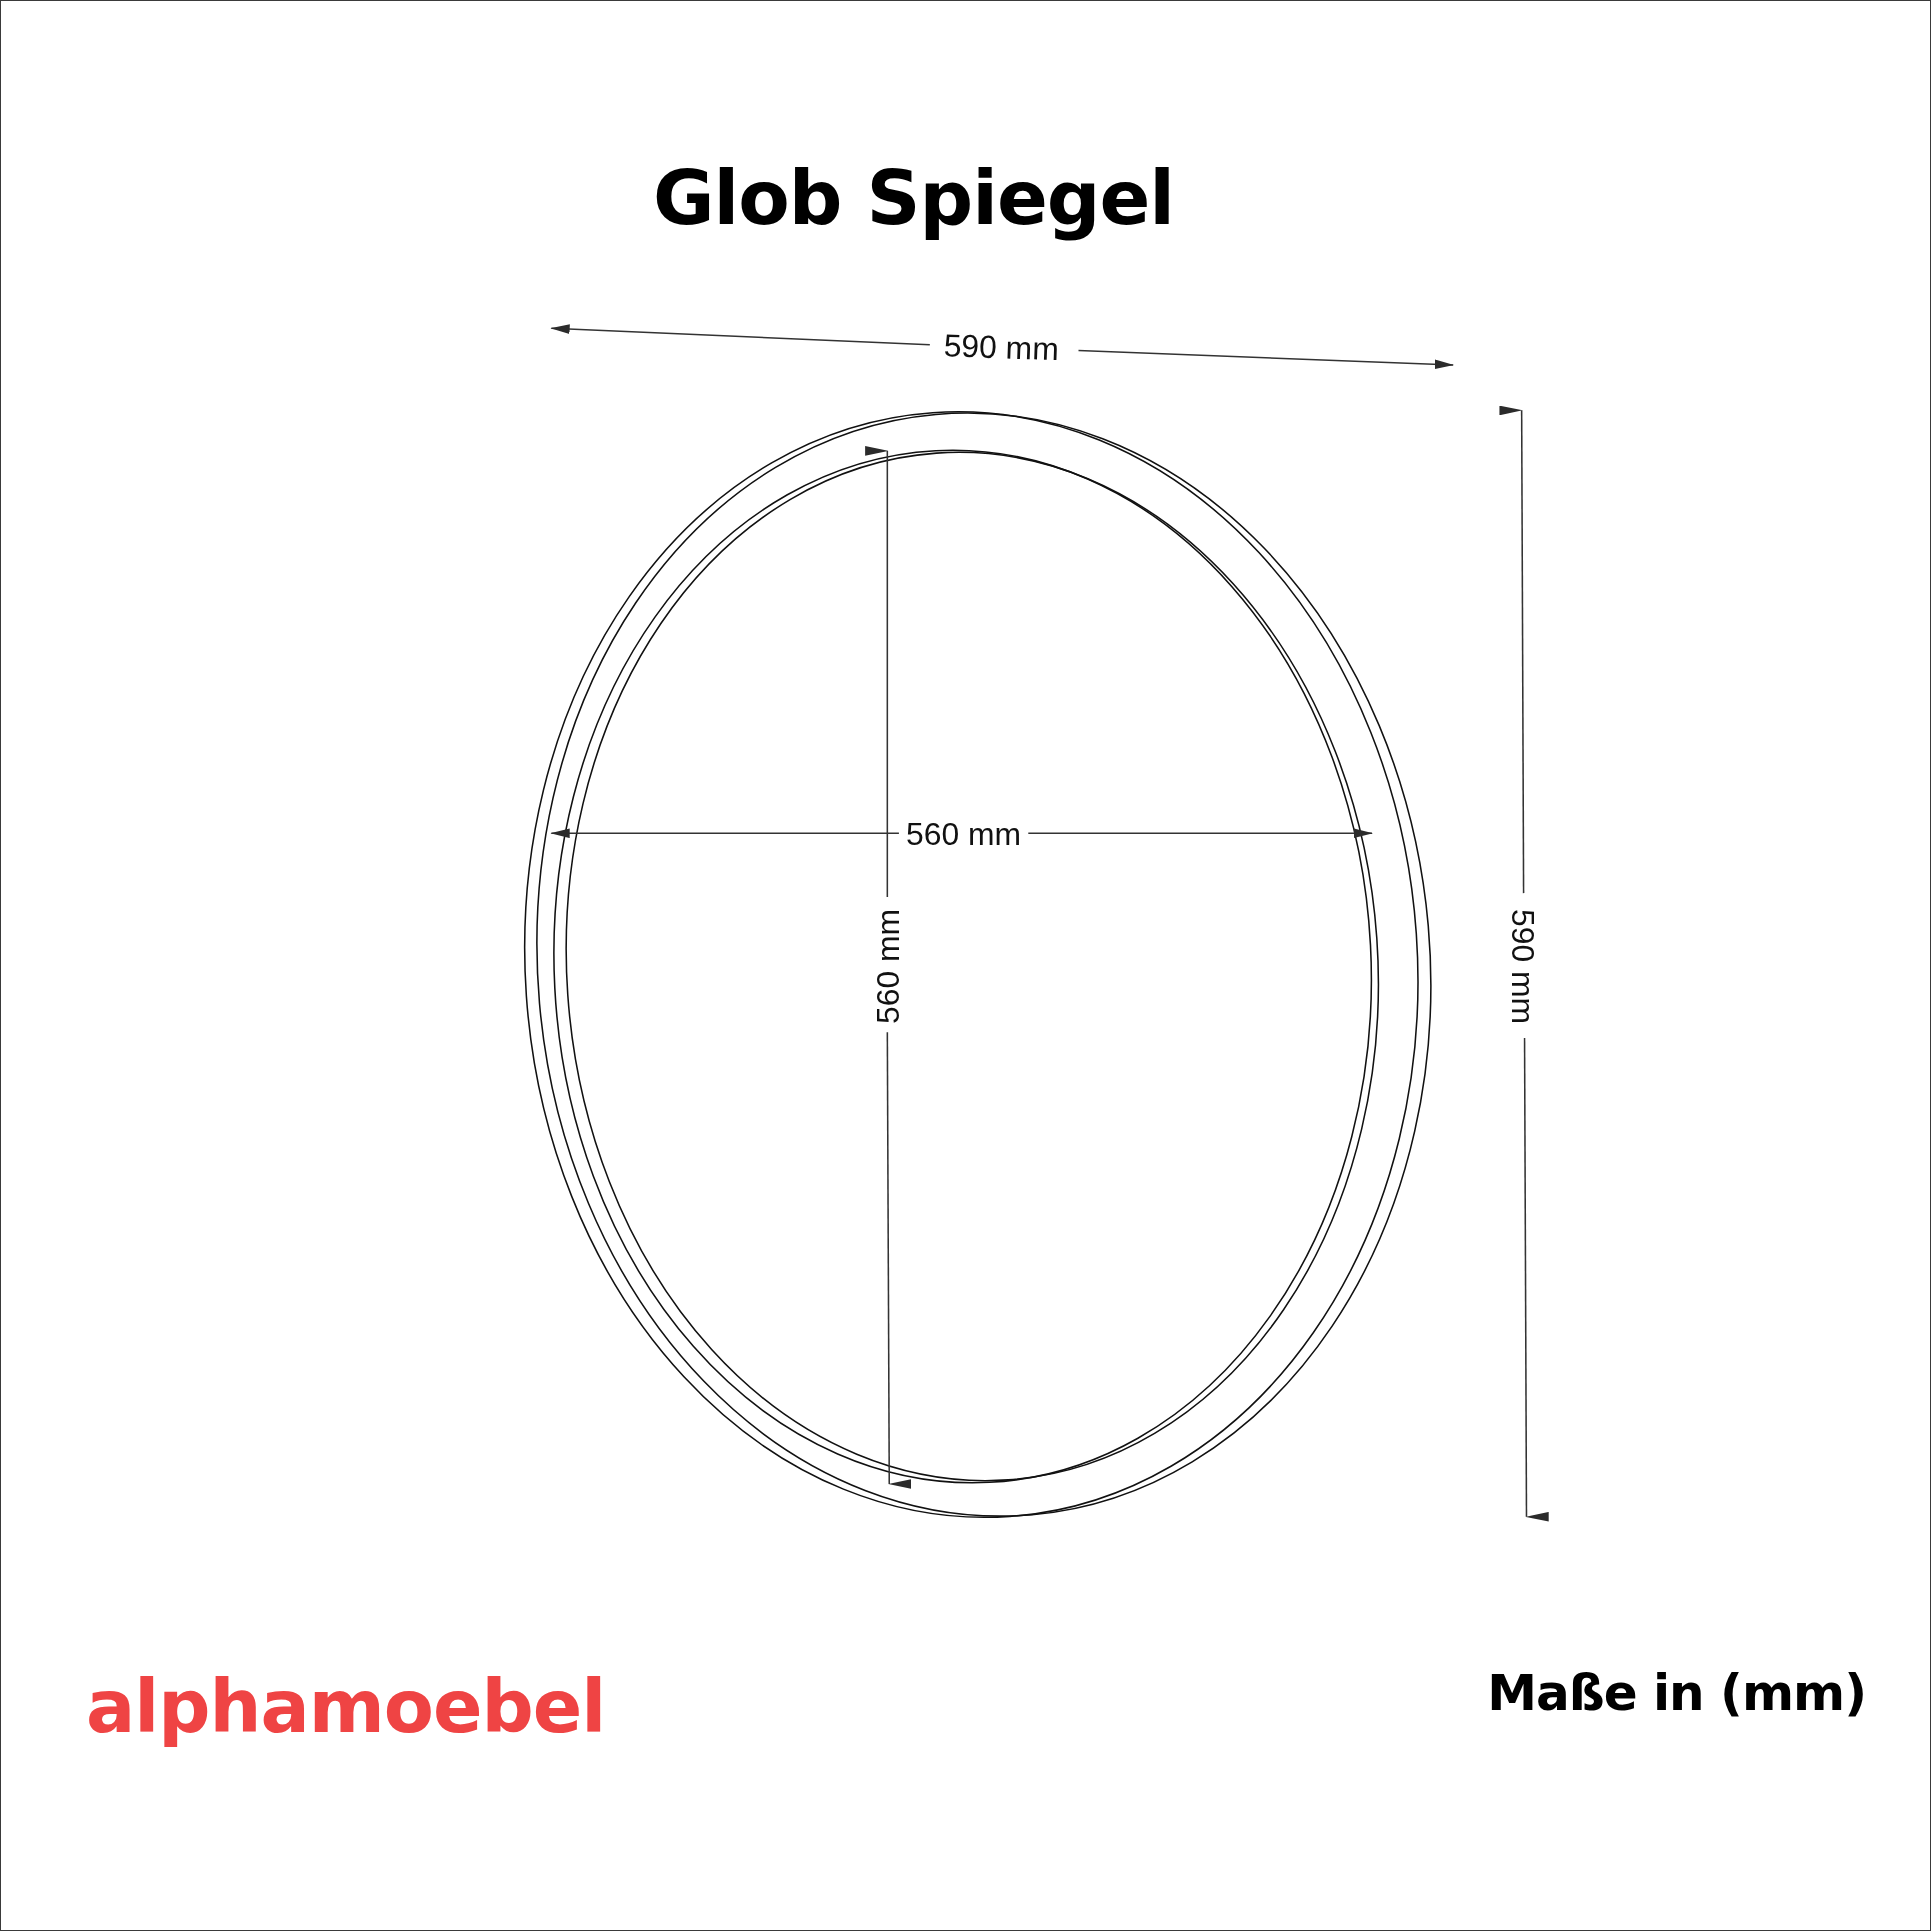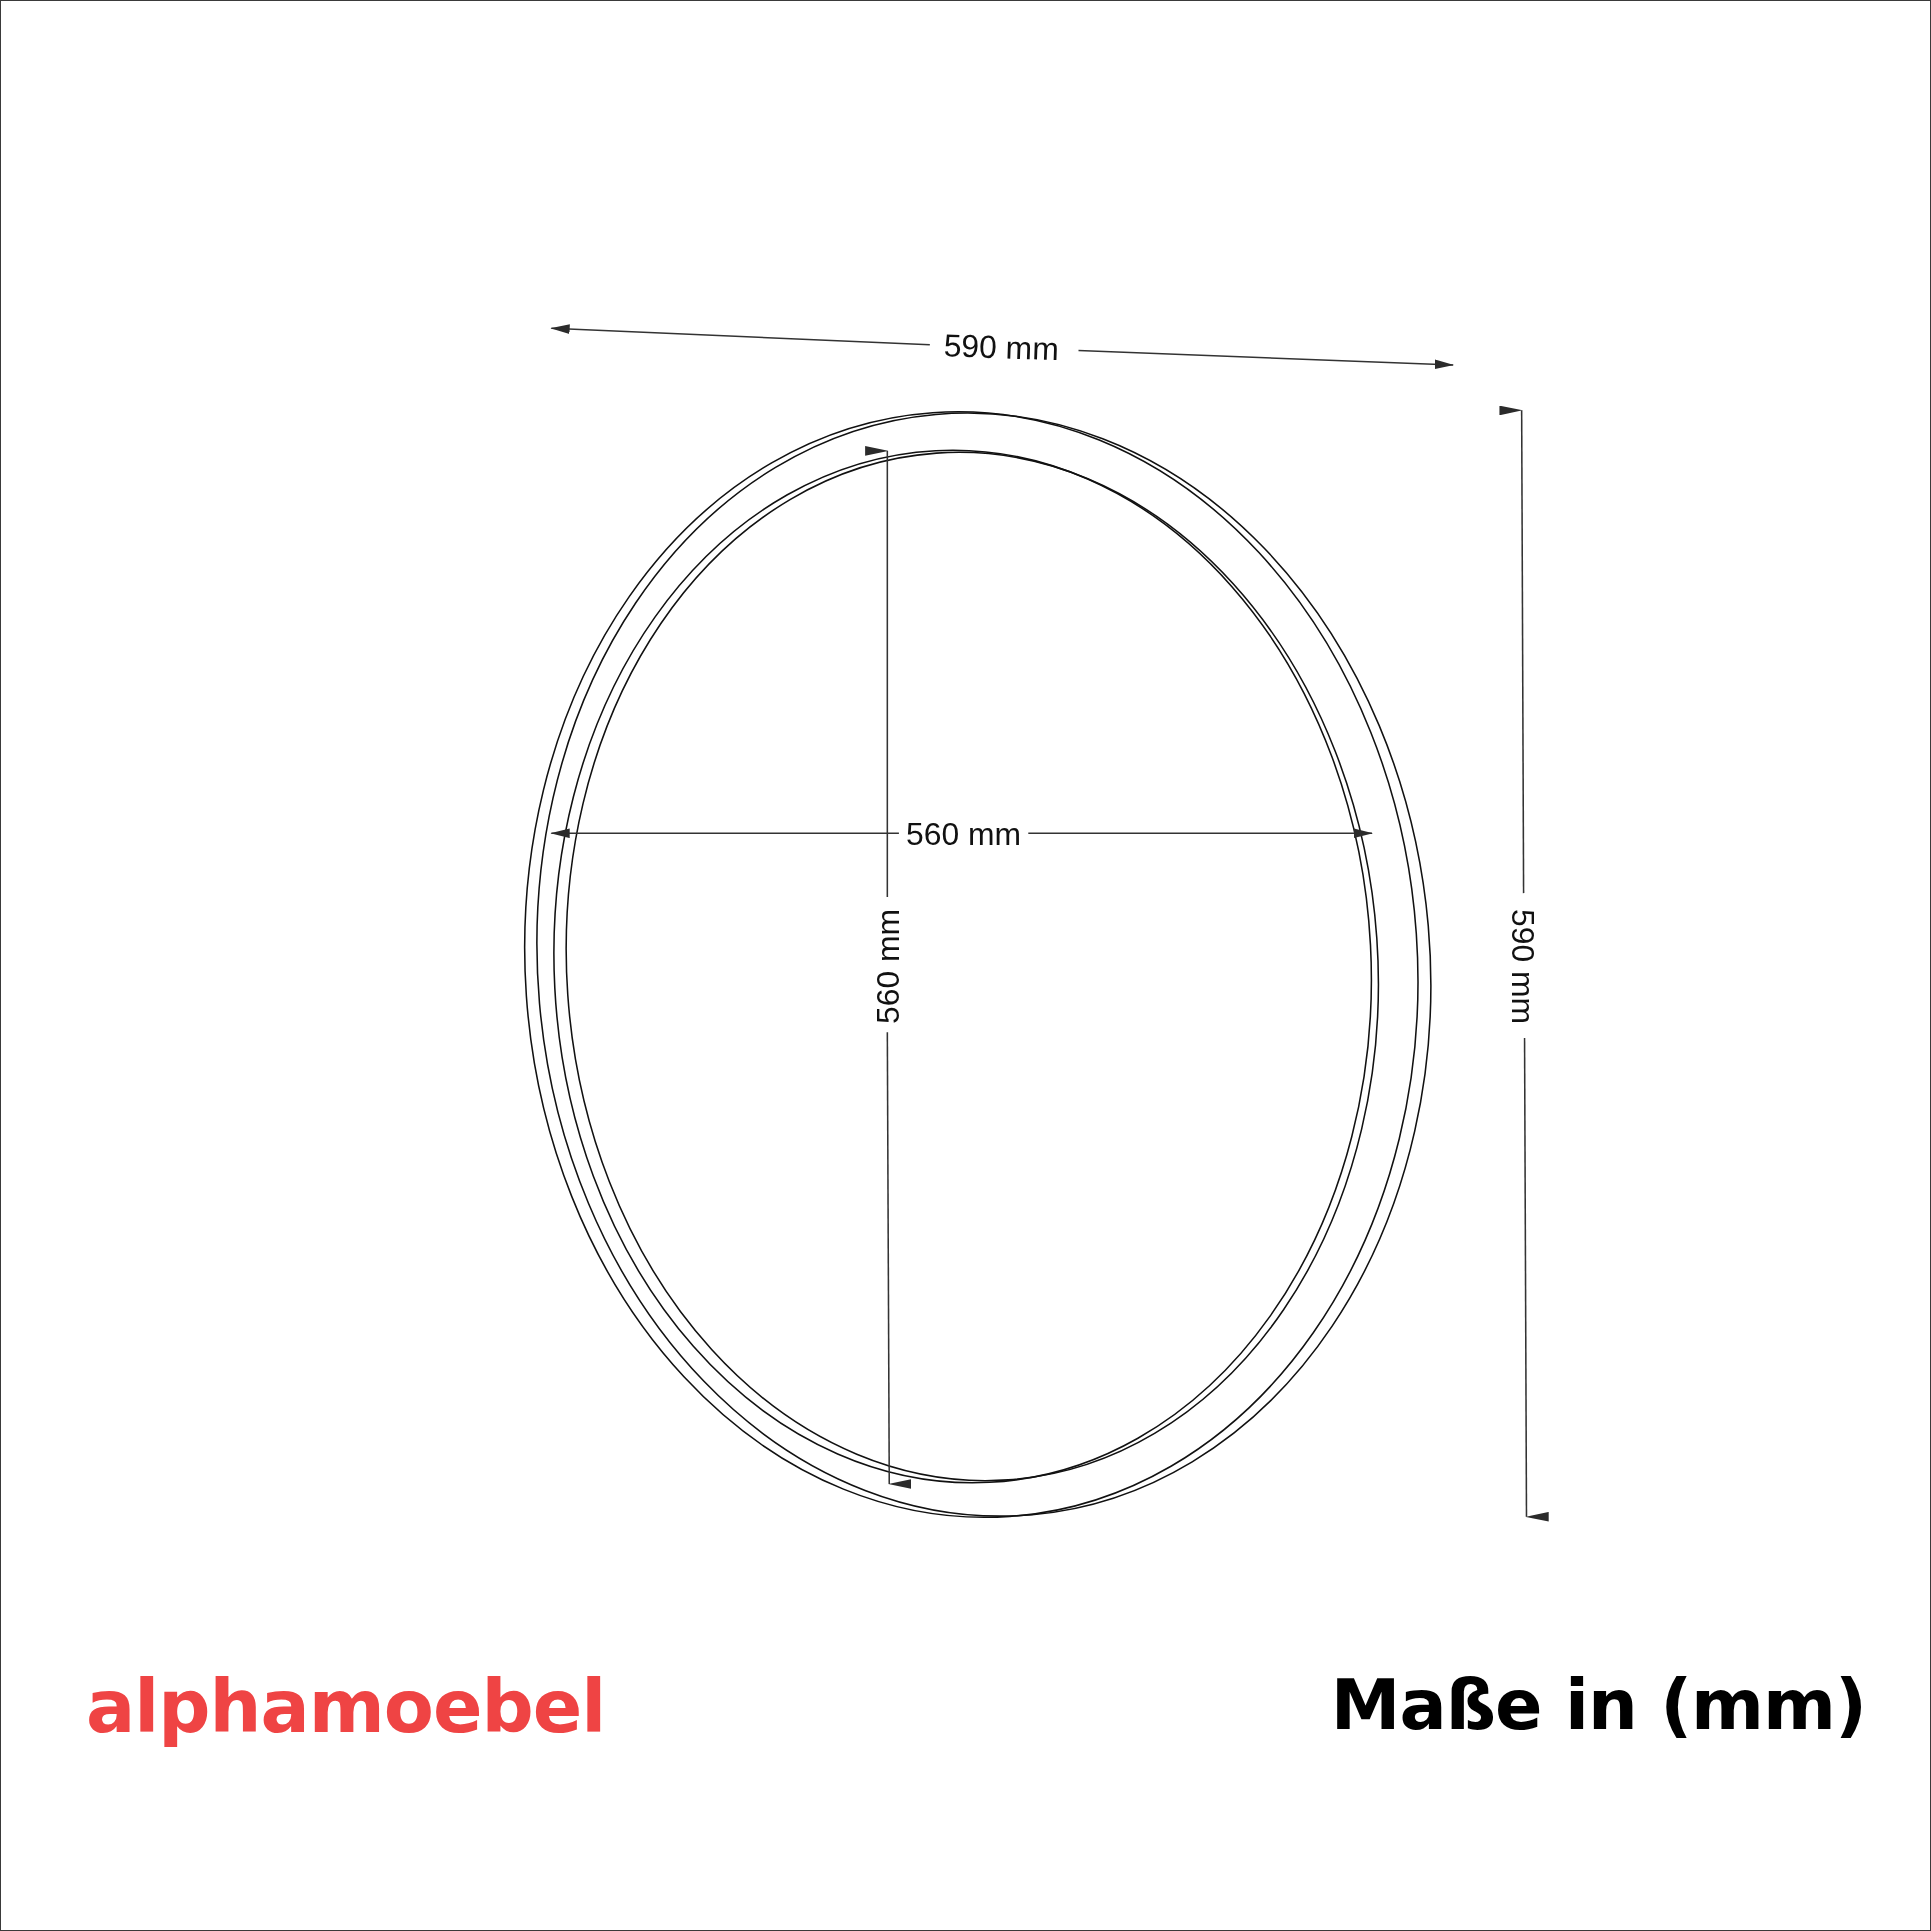--- a/index.html
+++ b/index.html
@@ -21,34 +21,35 @@
     }
     .brand {
       position: absolute; left: 85px; top: 1663px;
       font-family: "DejaVu Sans", sans-serif;
       font-weight: bold; font-size: 73px; color: #ef4444;
       letter-spacing: -1px;
     }
     .units {
       position: absolute; right: 64px; top: 1663px;
       font-family: "DejaVu Sans", sans-serif;
-      font-weight: bold; font-size: 70px; color: #000;
+      font-weight: bold; font-size: 50px; color: #000;
       letter-spacing: -1px;
       text-align: right;
     }
     .dimlabel {
       font-family: "Liberation Sans", sans-serif;
       font-size: 33px; fill: #111;
     }
   </style>
 </head>
 <body>
 
 <div class="canvas">
 
+  <div class="title">Glob Spiegel</div>
 
   <svg class="drawing" width="1931" height="1931" viewBox="0 0 2000 2000">
     <defs>
       <marker id="arrow" viewBox="0 0 20 10" refX="19" refY="5" markerWidth="20" markerHeight="10" markerUnits="userSpaceOnUse" orient="auto-start-reverse">
         <path d="M0,0 L20,5 L0,10 Z" fill="#2b2b2b"></path>
       </marker>
       <marker id="arrowThin" viewBox="0 0 10 24" refX="5" refY="23" markerWidth="10" markerHeight="24" markerUnits="userSpaceOnUse" orient="auto-start-reverse">
         <path d="M0,0 L10,0 L5,24 Z" fill="#2b2b2b"></path>
       </marker>
     </defs>

